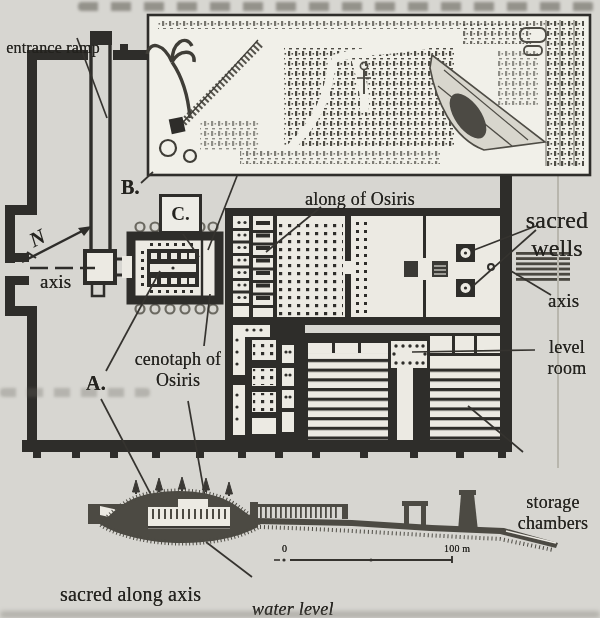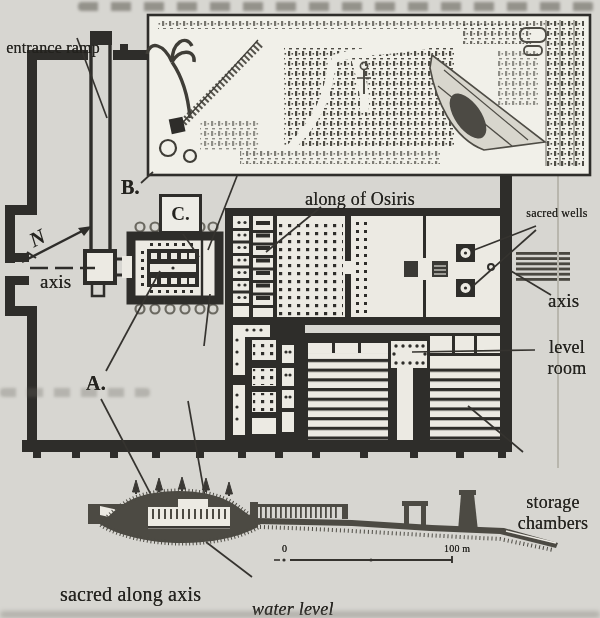--- a/index.html
+++ b/index.html
@@ -465,23 +465,24 @@
     <line x1="452" y1="556" x2="452" y2="563" stroke-width="1.9"></line>
   </g>
 </svg>
 
 <div class="lbl ctr" style="left:2px;top:3px;width:102px;font-size:16px;margin-top:36px;">entrance ramp</div>
 <div class="lbl marker" style="left:121px;top:176px;font-size:20px;">B.</div>
 <div id="c-box">C.</div>
 <div id="north-n">N</div>
 <div class="lbl" style="left:40px;top:271px;font-size:19px;">axis</div>
 <div class="lbl" style="left:305px;top:189px;font-size:18px;">along of Osiris</div>
-<div class="lbl ctr" style="left:521px;top:207px;width:72px;font-size:12px;">sacred wells</div>
+<div class="lbl ctr" style="left:521px;top:207px;width:72px;font-size:24px;">sacred wells</div>
 <div class="lbl" style="left:548px;top:290px;font-size:19px;">axis</div>
 <div class="lbl ctr" style="left:536px;top:337px;width:62px;font-size:18px;">level room</div>
+<div class="lbl ctr" style="left:126px;top:349px;width:104px;font-size:18px;">cenotaph of Osiris</div>
 <div class="lbl marker" style="left:86px;top:372px;font-size:20px;">A.</div>
 <div class="lbl ctr" style="left:506px;top:444px;width:94px;font-size:18px;margin-top:48px;">storage chambers</div>
 <div class="lbl" style="left:252px;top:599px;font-size:18px;font-style:italic;">water level</div>
 <div class="lbl" style="left:60px;top:583px;font-size:20px;">sacred along axis</div>
 <div class="lbl" style="left:282px;top:543px;font-size:10px;">0</div>
 <div class="lbl" style="left:444px;top:543px;font-size:10px;">100 m</div>
 
 <div id="bleed-top" class="bleed"></div>
 <div id="bleed-mid" class="bleed"></div>
 <div id="bleed-bottom" class="bleed"></div>

